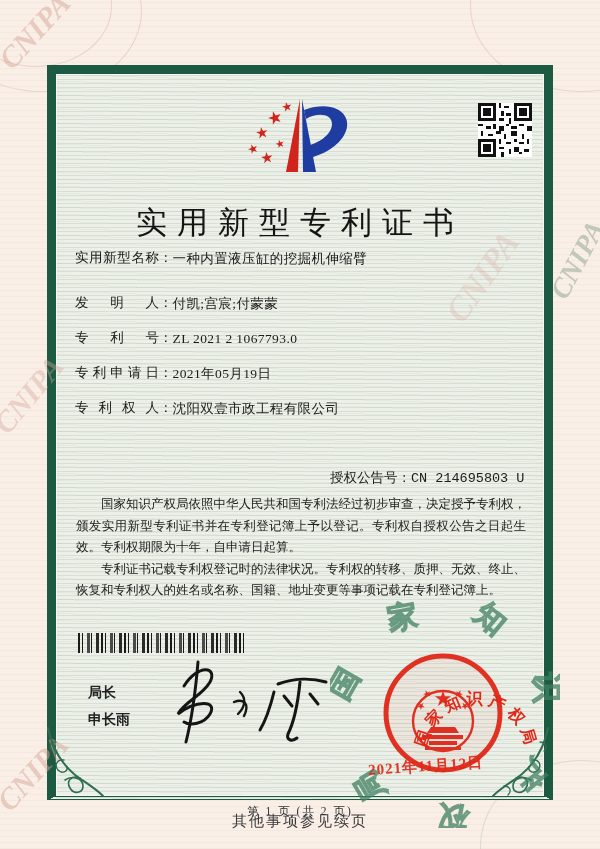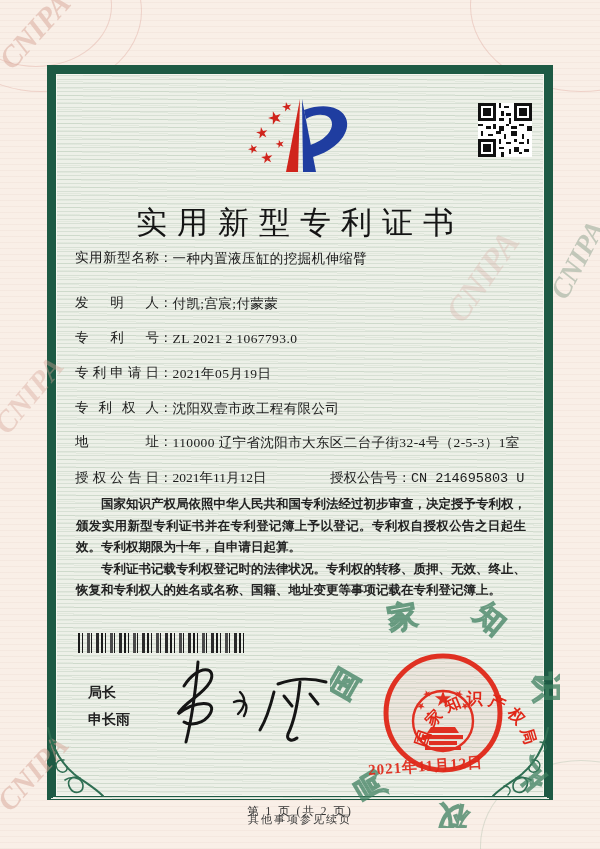--- a/index.html
+++ b/index.html
@@ -39,36 +39,36 @@
   .cert-no{position:absolute;left:76px;top:99px;font-size:13px;letter-spacing:3px;color:#222;}
   .title{position:absolute;left:0;right:0;top:181px;text-align:center;
          font-size:31px;font-weight:normal;letter-spacing:10px;color:#141414;}
   .row{position:absolute;left:75px;width:455px;font-size:13.5px;color:#1b1b1b;}
   .row .lab{display:inline-block;width:84px;text-align:justify;text-align-last:justify;vertical-align:top;}
   .row .col{vertical-align:top;}
   .row .val{display:inline-block;width:352px;vertical-align:top;letter-spacing:.4px;line-height:19px;}
   .row2col .pair2{position:absolute;left:255px;top:0;white-space:nowrap;font-family:Liberation Mono, monospace;}
   .paras{position:absolute;left:76px;top:494px;width:450px;font-size:12.5px;line-height:21.5px;
          text-align:justify;color:#222;}
-  .paras p{margin:0;text-indent:2em;font-weight:bold;}
+  .paras p{margin:0;text-indent:2em;}
   .barcode{position:absolute;left:78px;top:633px;width:166px;height:20px;
     background:repeating-linear-gradient(90deg,
       #1a1a1a 0 2px, transparent 2px 4px,
       #1a1a1a 4px 5px, transparent 5px 9px,
       #4a4a4a 9px 12px, transparent 12px 13px,
       #1a1a1a 13px 14px, transparent 14px 18px,
       #2a2a2a 18px 21px, transparent 21px 23px);}
   .director{position:absolute;left:88px;top:680px;font-size:14px;font-weight:bold;color:#222;line-height:27px;font-family:Liberation Mono, monospace;}
   .sig{position:absolute;left:140px;top:656px;}
   .sealwrap{position:absolute;left:330px;top:598px;width:230px;height:230px;}
   .sealdate{position:absolute;left:368px;top:757px;font-size:15px;font-weight:bold;
             color:#e02718;letter-spacing:1px;transform:rotate(-4deg);opacity:.92;}
   .pageno{position:absolute;left:0;right:0;top:764px;text-align:center;font-size:11.5px;
           letter-spacing:2px;color:#333;margin-top:40px;}
-  .footnote{position:absolute;left:0;right:0;top:812px;text-align:center;font-size:11px;
+  .footnote{position:absolute;left:0;right:0;top:812px;text-align:center;font-size:15px;
             letter-spacing:2px;color:#3a3a3a;}
   .flourish{position:absolute;z-index:2;}
   .flourish.br{left:490px;top:724px;}
   .flourish.bl{left:44px;top:724px;transform:scaleX(-1);}
   .logo{position:absolute;left:240px;top:92px;}
   .qr{position:absolute;left:478px;top:103px;}
 </style>
 </head>
 <body>
 
@@ -179,25 +179,21 @@
     </div>
     <div class="row" style="top:329px">
       <span class="lab">专利号</span><span class="col">：</span><span class="val">ZL 2021 2 1067793.0</span>
     </div>
     <div class="row" style="top:364px">
       <span class="lab">专利申请日</span><span class="col">：</span><span class="val">2021年05月19日</span>
     </div>
     <div class="row" style="top:399px">
       <span class="lab">专利权人</span><span class="col">：</span><span class="val">沈阳双壹市政工程有限公司</span>
     </div>
-    <div class="row" style="top:433px">
-      <span class="lab">地址</span><span class="col">：</span><span class="val">110000 辽宁省沈阳市大东区二台子街32-4号（2-5-3）1室</span>
-    </div>
     <div class="row row2col" style="top:469px">
-      <span><span class="lab">授权公告日</span><span class="col">：</span><span>2021年11月12日</span></span>
       <span class="pair2"><span>授权公告号</span><span>：</span><span>CN 214695803 U</span></span>
     </div>
 
     <div class="paras">
       <p>国家知识产权局依照中华人民共和国专利法经过初步审查，决定授予专利权，颁发实用新型专利证书并在专利登记簿上予以登记。专利权自授权公告之日起生效。专利权期限为十年，自申请日起算。</p>
       <p>专利证书记载专利权登记时的法律状况。专利权的转移、质押、无效、终止、恢复和专利权人的姓名或名称、国籍、地址变更等事项记载在专利登记簿上。</p>
     </div>
 
     <div class="barcode"></div>
 

